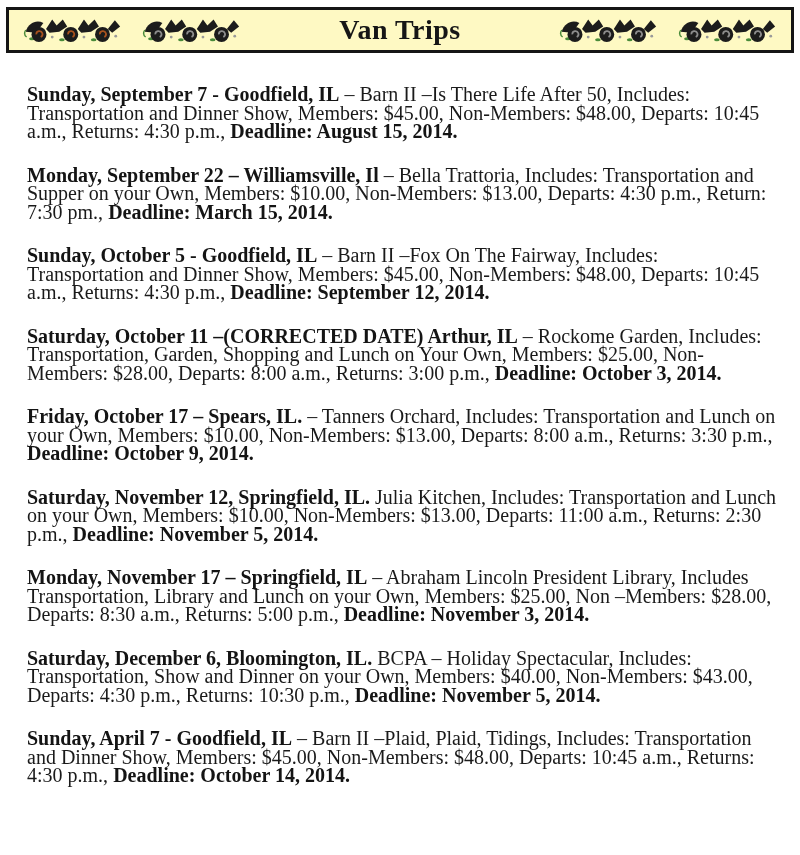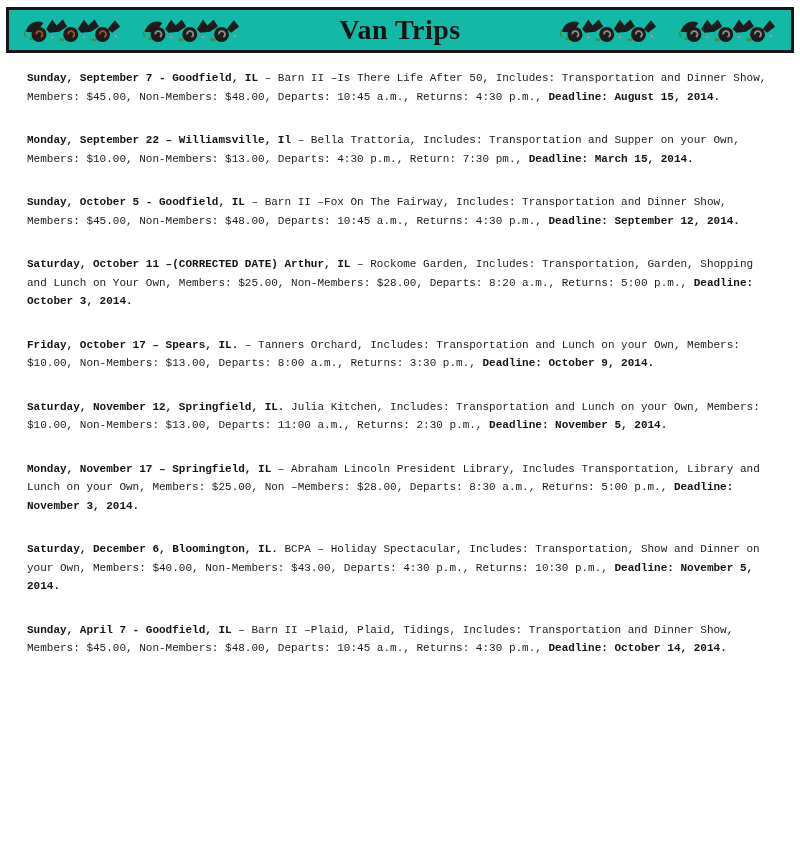--- a/index.html
+++ b/index.html
@@ -17,21 +17,21 @@
   .defs-holder {
     position: absolute;
     width: 0; height: 0;
     overflow: hidden;
   }
   
   .header {
     margin: 7px 6px 0 6px;
     height: 40px;
     border: 3px solid #151515;
-    background: #14b8a6;
+    background: #fef9c3;
     display: flex;
     align-items: center;
     justify-content: space-between;
     padding: 0 14px;
     box-sizing: content-box;
   }
   .orn-group {
     display: flex;
     align-items: center;
     gap: 20px;
@@ -53,25 +53,24 @@
     line-height: 1;
     font-weight: 700;
     letter-spacing: 0.5px;
     font-family: "Liberation Serif", serif;
     color: #161616;
     text-align: center;
     white-space: nowrap;
   }
   
   .content {
-    padding: 16px 22px 0 27px;
+    padding: 32px 22px 0 27px;
     width: 751px;
-    font-size: 11px;
+    font-size: 20px;
     line-height: 18.5px;
-    font-family: Liberation Mono, monospace;
   }
   p.trip {
     margin: 0 0 25px 0;
   }
   p.trip strong {
     font-weight: 700;
     color: #141414;
   }
 </style>
 </head>
@@ -121,21 +120,21 @@
 
 <main class="content">
   <p class="trip"><strong>Sunday, September 7 - Goodfield, IL</strong><span> – Barn II –Is There Life After 50, Includes: Transportation and Dinner Show, Members: $45.00, Non-Members: $48.00, Departs: 10:45 a.m., Returns: 4:30 p.m., </span><strong>Deadline: August 15, 2014.</strong></p>
 
 
   <p class="trip"><strong>Monday, September 22 – Williamsville, Il</strong><span> – Bella Trattoria, Includes: Transportation and Supper on your Own, Members: $10.00, Non-Members: $13.00, Departs: 4:30 p.m., Return: 7:30 pm., </span><strong>Deadline: March 15, 2014.</strong></p>
 
   <p class="trip"><strong>Sunday, October 5 - Goodfield, IL</strong><span> – Barn II –Fox On The Fairway, Includes: Transportation and Dinner Show, Members: $45.00, Non-Members: $48.00, Departs: 10:45 a.m., Returns: 4:30 p.m., </span><strong>Deadline: September 12, 2014.</strong></p>
 
 
-  <p class="trip"><strong>Saturday, October 11 –(CORRECTED DATE) Arthur, IL</strong><span> – Rockome Garden, Includes: Transportation, Garden, Shopping and Lunch on Your Own, Members: $25.00, Non-Members: $28.00, Departs: 8:20 a.m., Returns: 5:00 p.m., </span><strong>Deadline: October 3, 2014.</strong></p>
+  <p class="trip"><strong>Saturday, October 11 –(CORRECTED DATE) Arthur, IL</strong><span> – Rockome Garden, Includes: Transportation, Garden, Shopping and Lunch on Your Own, Members: $25.00, Non-Members: $28.00, Departs: 8:00 a.m., Returns: 3:00 p.m., </span><strong>Deadline: October 3, 2014.</strong></p>
 
   <p class="trip"><strong>Friday, October 17 – Spears, IL.</strong><span> – Tanners Orchard, Includes: Transportation and Lunch on your Own, Members: $10.00, Non-Members: $13.00, Departs: 8:00 a.m., Returns: 3:30 p.m., </span><strong>Deadline: October 9, 2014.</strong></p>
 
 
   <p class="trip"><strong>Saturday, November 12, Springfield, IL.</strong><span> Julia Kitchen, Includes: Transportation and Lunch on your Own, Members: $10.00, Non-Members: $13.00, Departs: 11:00 a.m., Returns: 2:30 p.m., </span><strong>Deadline: November 5, 2014.</strong></p>
 
   <p class="trip"><strong>Monday, November 17 – Springfield, IL</strong><span> – Abraham Lincoln President Library, Includes Transportation, Library and Lunch on your Own, Members: $25.00, Non –Members: $28.00, Departs: 8:30 a.m., Returns: 5:00 p.m., </span><strong>Deadline: November 3, 2014.</strong></p>
 
   <p class="trip"><strong>Saturday, December 6, Bloomington, IL.</strong><span> BCPA – Holiday Spectacular, Includes: Transportation, Show and Dinner on your Own, Members: $40.00, Non-Members: $43.00, Departs: 4:30 p.m., Returns: 10:30 p.m., </span><strong>Deadline: November 5, 2014.</strong></p>
 

